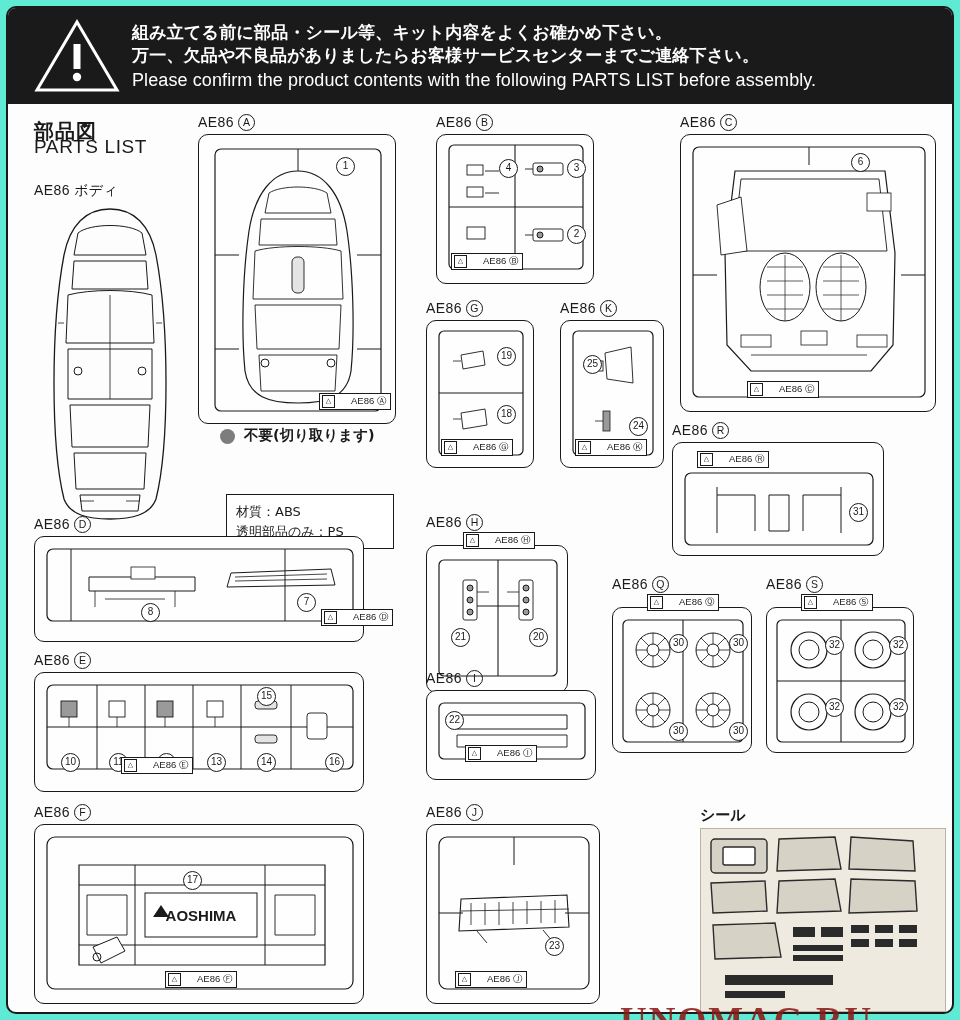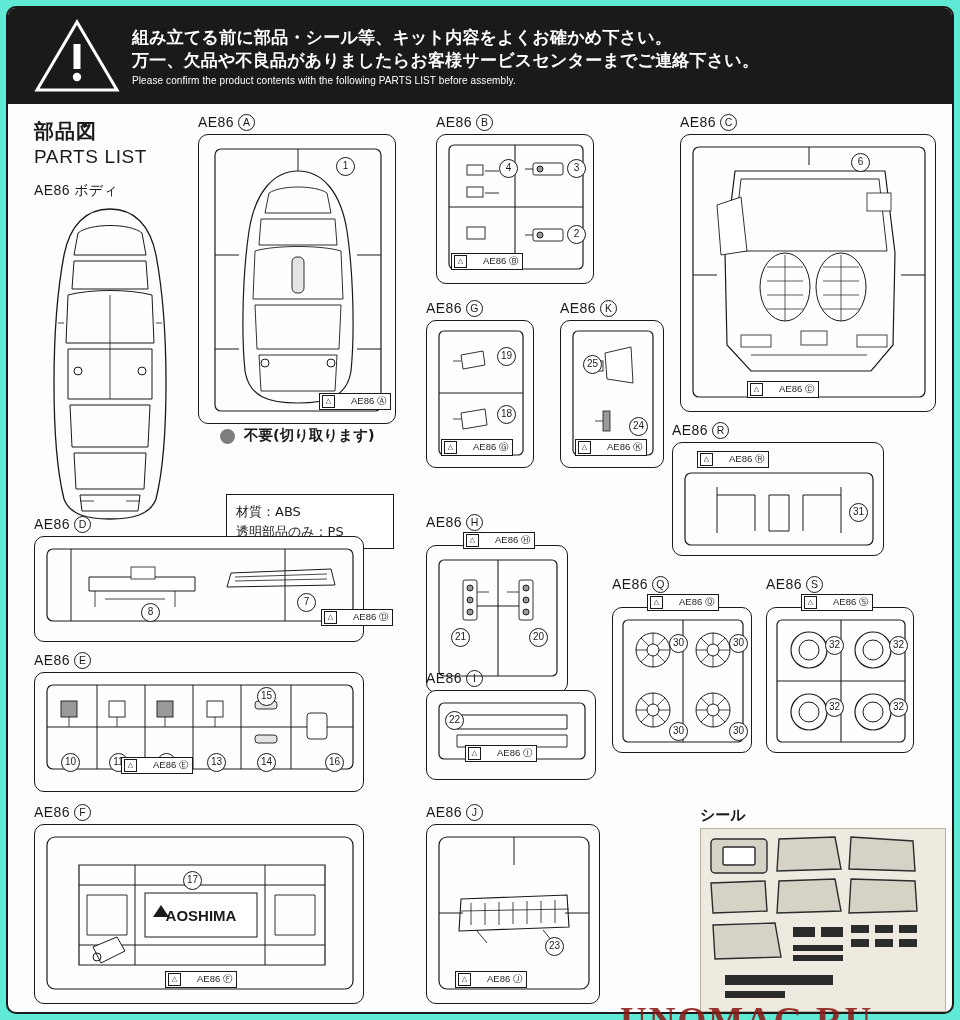--- a/index.html
+++ b/index.html
@@ -59,21 +59,21 @@
   }
   .warn-line {
     font-size: 17px;
     font-weight: bold;
     letter-spacing: 0.2px;
     line-height: 1.32;
     white-space: nowrap;
     font-family: "DejaVu Sans", sans-serif;
   }
   .warn-en {
-    font-size: 10px;
+    font-size: 18px;
     font-weight: normal;
     margin-top: 4px;
     font-family: "Liberation Sans", sans-serif;
     letter-spacing: 0.1px;
   }
 
   
   .body-area {
     position: absolute;
     left: 8px;
@@ -84,21 +84,21 @@
 
   .title-jp {
     position: absolute;
     left: 26px; top: 14px;
     font-size: 20px;
     font-weight: bold;
     letter-spacing: 1px;
   }
   .title-en {
     position: absolute;
-    left: 26px; top: 42px;
+    left: 26px; top: 32px;
     font-size: 19px;
     font-family: "Liberation Sans", sans-serif;
     letter-spacing: 0.6px;
   }
 
   
   .grp { position: absolute; }
   .grp-label {
     font-size: 14px;
     font-family: "Liberation Sans", sans-serif;

